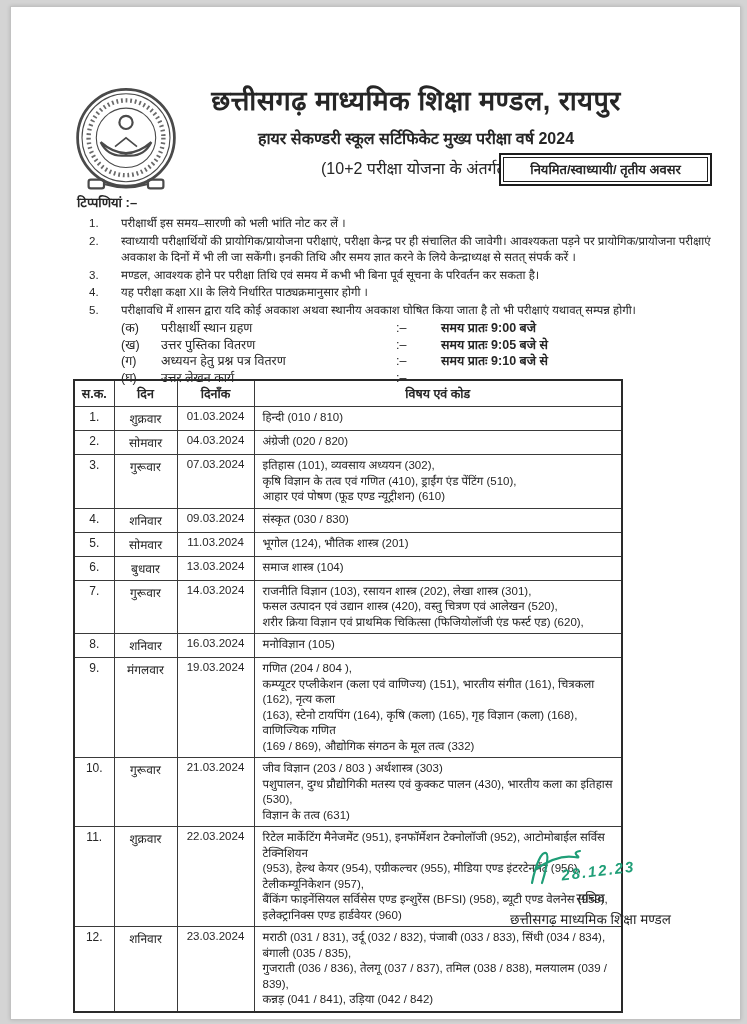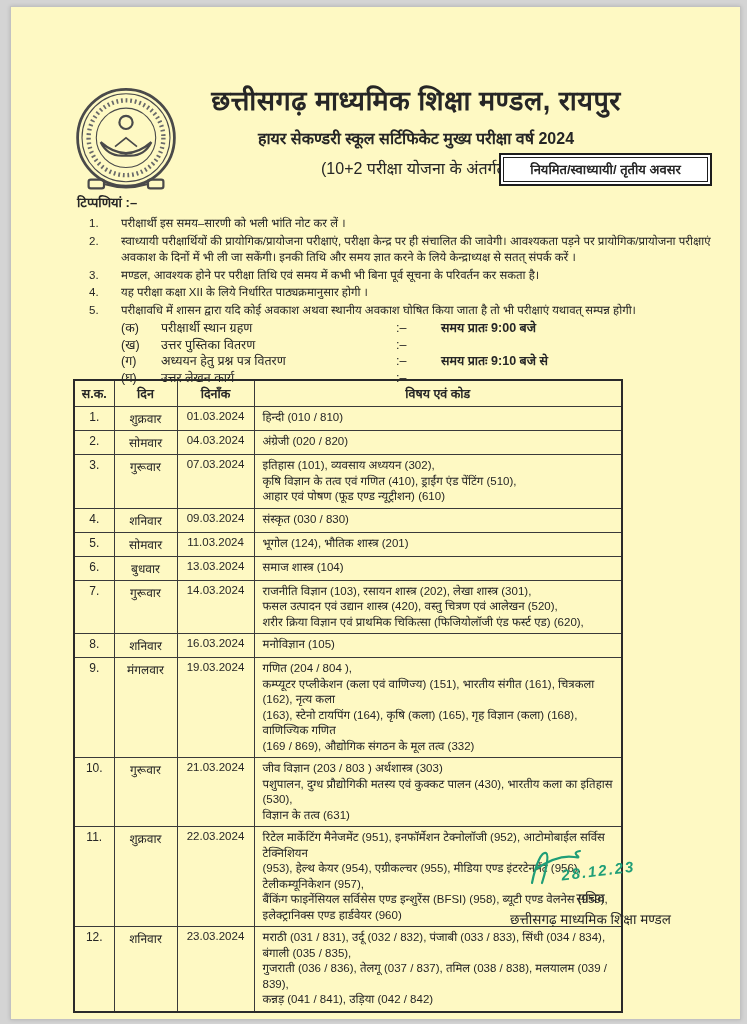--- a/index.html
+++ b/index.html
@@ -8,21 +8,21 @@
   body {
     background: #d4d4d4;
     font-family: "Liberation Sans", sans-serif;
     color: var(--ink);
     position: relative;
     overflow: hidden;
   }
   .page {
     position: absolute; left: 10px; top: 6px;
     width: 731px; height: 1014px;
-    background: #fef9c3;
+    background: #ffffff;
     border: 1px solid #c2c2c2;
     box-shadow: 0 0 4px rgba(0,0,0,.15);
   }
   
   .logo { position: absolute; left: 60px; top: 78px; width: 110px; height: 110px; }
   .logo svg { width: 100%; height: 100%; }
   .header-block { position: absolute; left: 160px; top: 74px; width: 490px; text-align: center; }
   .org-title   { font-size: 27px; font-weight: bold; letter-spacing: .5px; margin-bottom: 9px; }
   .exam-title  { font-size: 16px; font-weight: bold; margin-bottom: 8px; }
   .tt-label    { font-size: 17px; font-weight: bold; margin-bottom: 4px; }
@@ -126,20 +126,21 @@
     <div class="timing-row">
       <span class="timing-label">(क)</span>
       <span class="timing-activity">परीक्षार्थी स्थान ग्रहण</span>
       <span class="timing-sep">:–</span>
       <span class="timing-time">समय प्रातः 9:00 बजे</span>
     </div>
     <div class="timing-row">
       <span class="timing-label">(ख)</span>
       <span class="timing-activity">उत्तर पुस्तिका वितरण</span>
       <span class="timing-sep">:–</span>
+      <span class="timing-time">समय प्रातः 9:05 बजे से</span>
     </div>
     <div class="timing-row">
       <span class="timing-label">(ग)</span>
       <span class="timing-activity">अध्ययन हेतु प्रश्न पत्र वितरण</span>
       <span class="timing-sep">:–</span>
       <span class="timing-time">समय प्रातः 9:10 बजे से</span>
     </div>
     <div class="timing-row">
       <span class="timing-label">(घ)</span>
       <span class="timing-activity">उत्तर लेखन कार्य</span>

